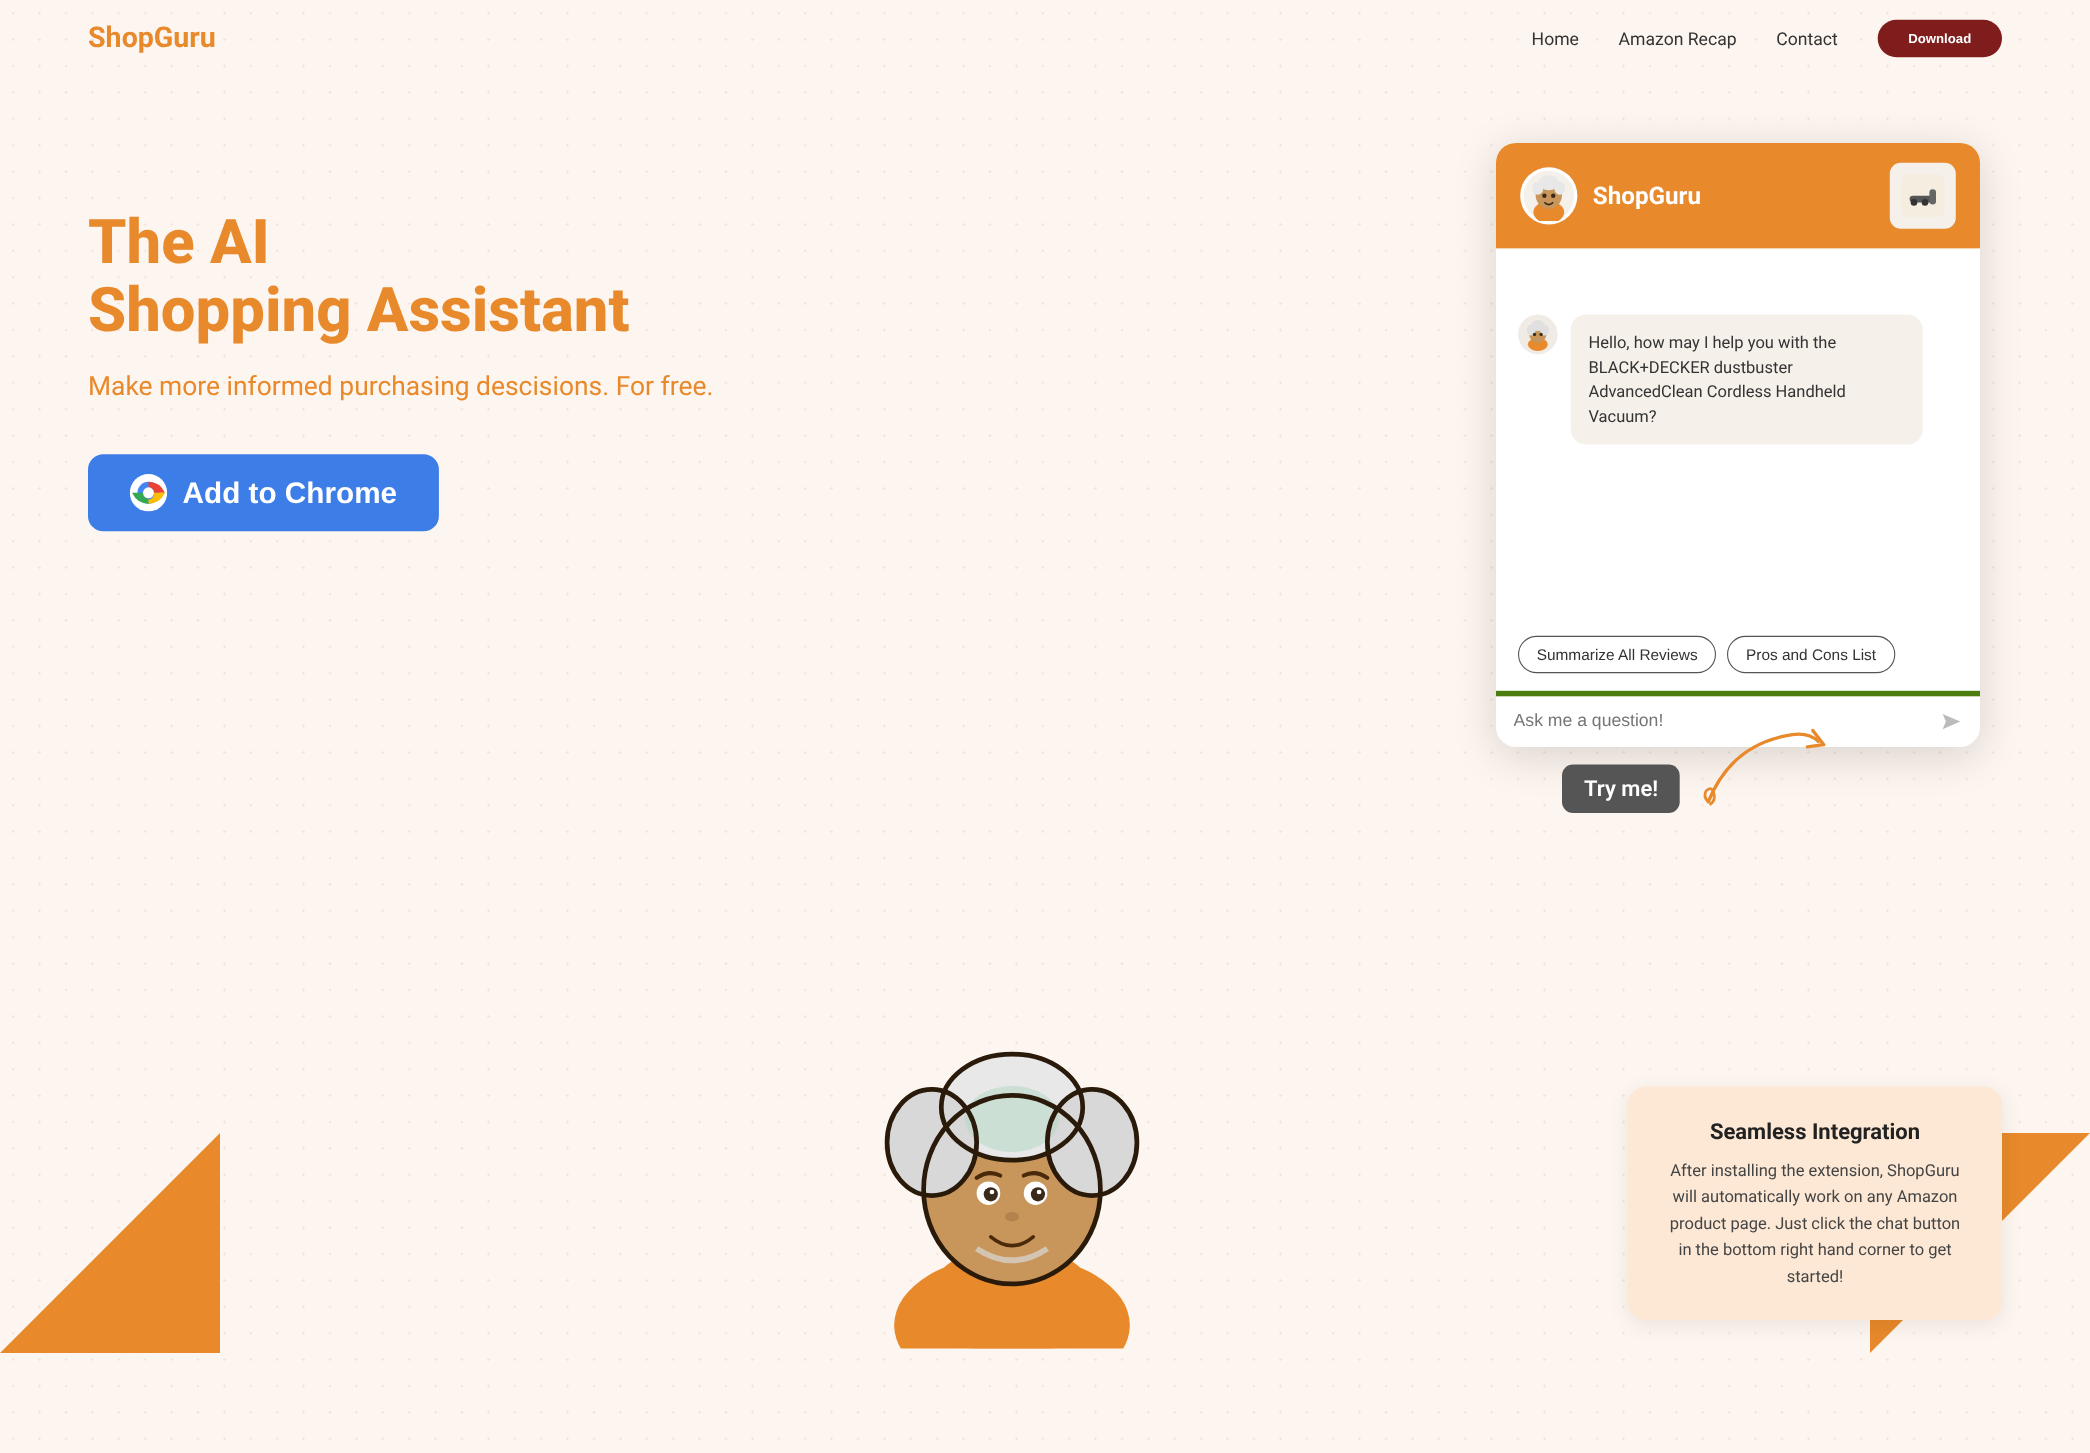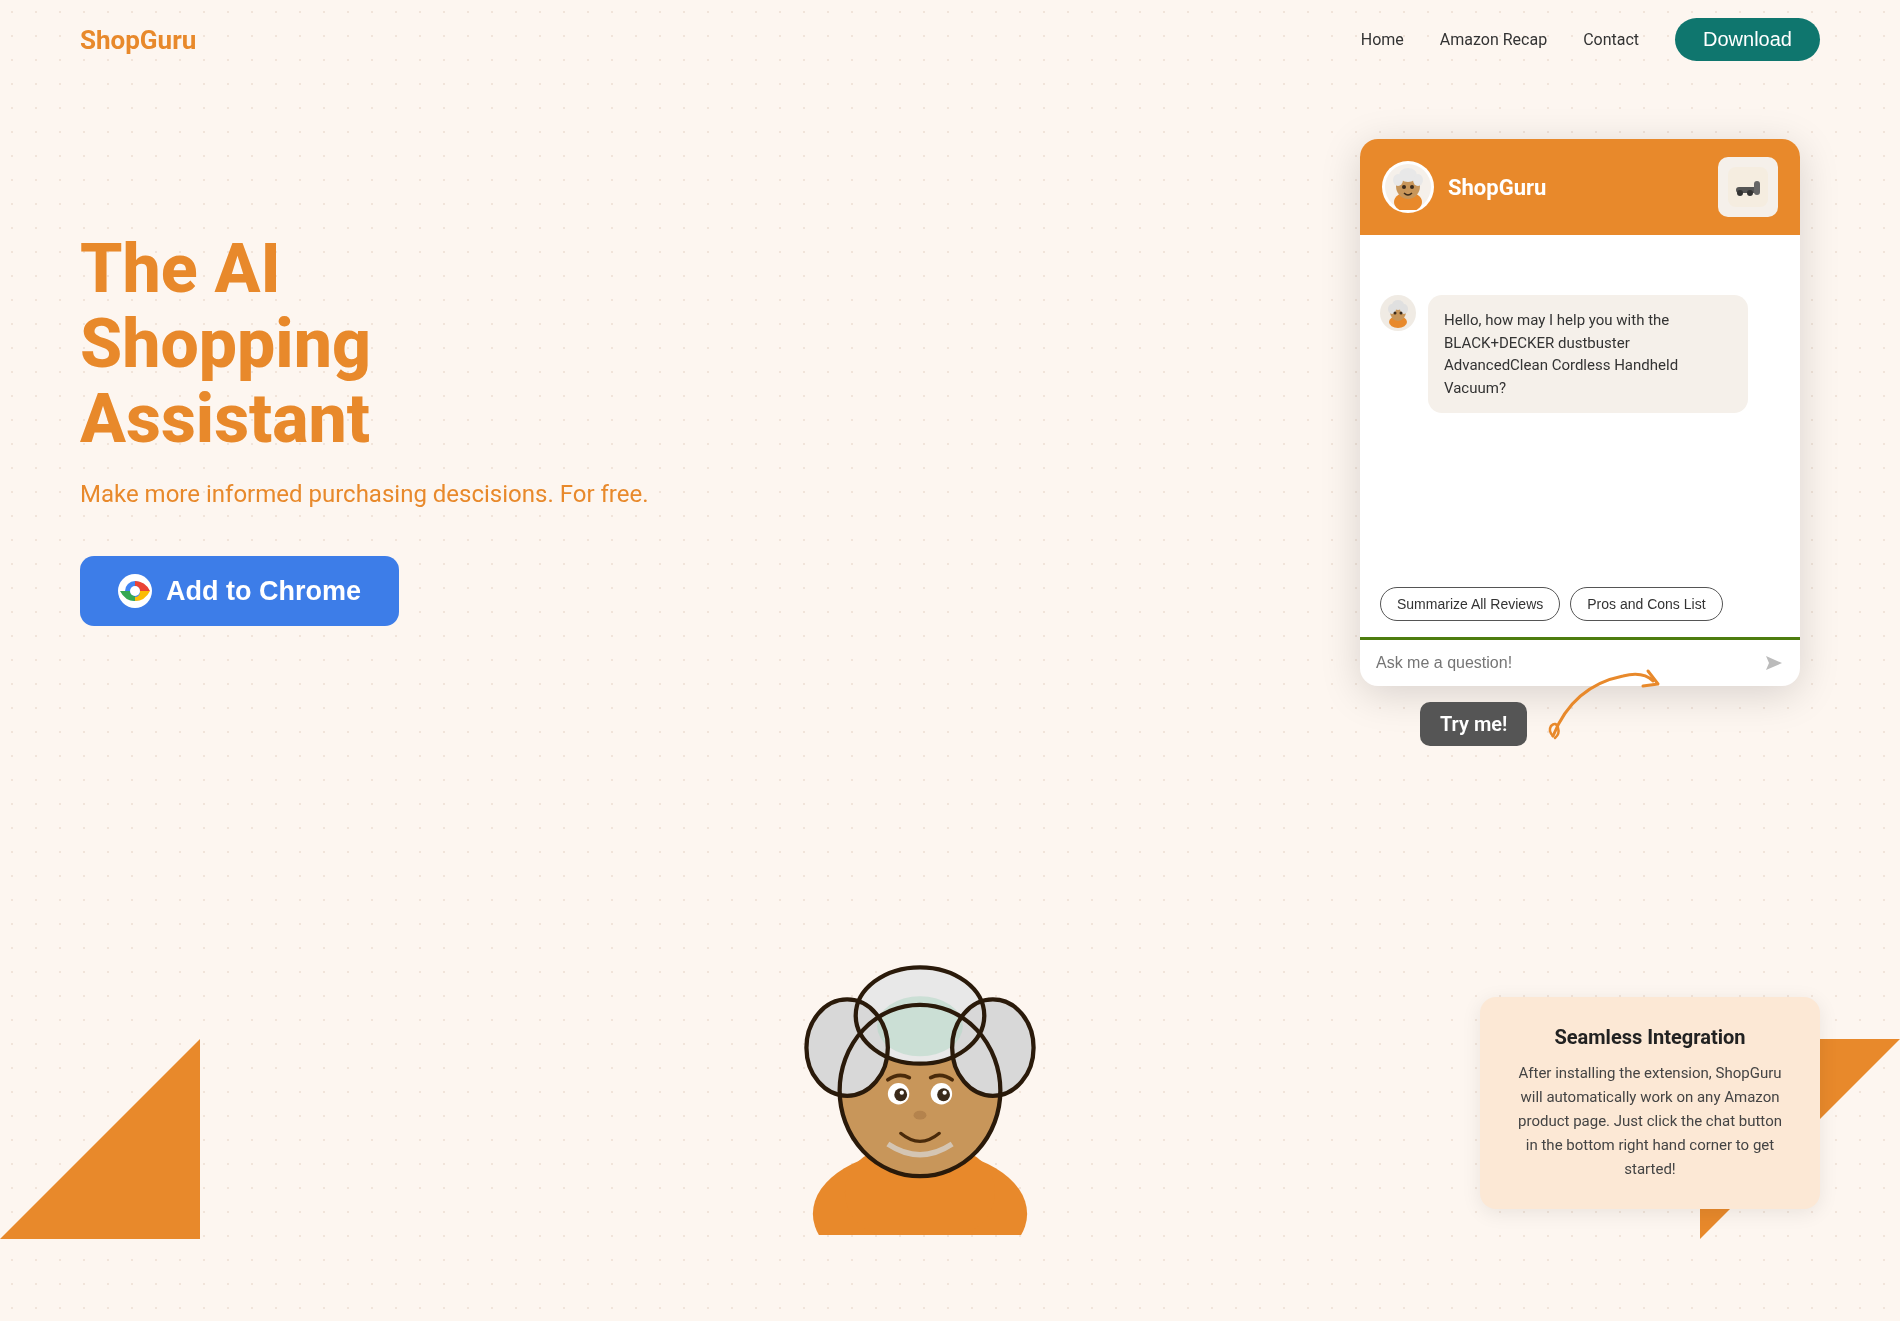--- a/index.html
+++ b/index.html
@@ -46,27 +46,27 @@
     }
 
     .nav-link {
       font-size: 16px;
       color: #333;
       text-decoration: none;
       cursor: pointer;
     }
 
     .nav-download-btn {
-      background: #0f766e;
+      background: #7f1d1d;
       color: white;
       border: none;
       padding: 10px 28px;
       border-radius: 22px;
-      font-size: 20px;
-      font-weight: 400;
+      font-size: 12px;
+      font-weight: 700;
       cursor: pointer;
     }
 
     
     .hero {
       position: relative;
       z-index: 2;
       display: flex;
       align-items: flex-start;
       justify-content: space-between;
@@ -74,26 +74,25 @@
       min-height: 780px;
     }
 
     .hero-left {
       flex: 1;
       padding-top: 80px;
       max-width: 580px;
     }
 
     .hero-title {
-      font-size: 68px;
+      font-size: 56px;
       font-weight: 800;
       color: #e8892b;
       line-height: 1.1;
       margin-bottom: 24px;
-      margin-top: 33px;
     }
 
     .hero-subtitle {
       font-size: 24px;
       color: #e8892b;
       margin-bottom: 48px;
       font-weight: 400;
     }
 
     .add-to-chrome-btn {
@@ -224,21 +223,21 @@
       font-size: 14px;
       font-weight: 500;
       color: #333;
       cursor: pointer;
     }
 
     .chat-input-row {
       display: flex;
       align-items: center;
       padding: 12px 16px;
-      border-top: 3px solid #4d7c0f;
+      border-top: 5px solid #4d7c0f;
       gap: 10px;
     }
 
     .chat-input {
       flex: 1;
       border: none;
       outline: none;
       font-size: 16px;
       color: #999;
       background: transparent;

